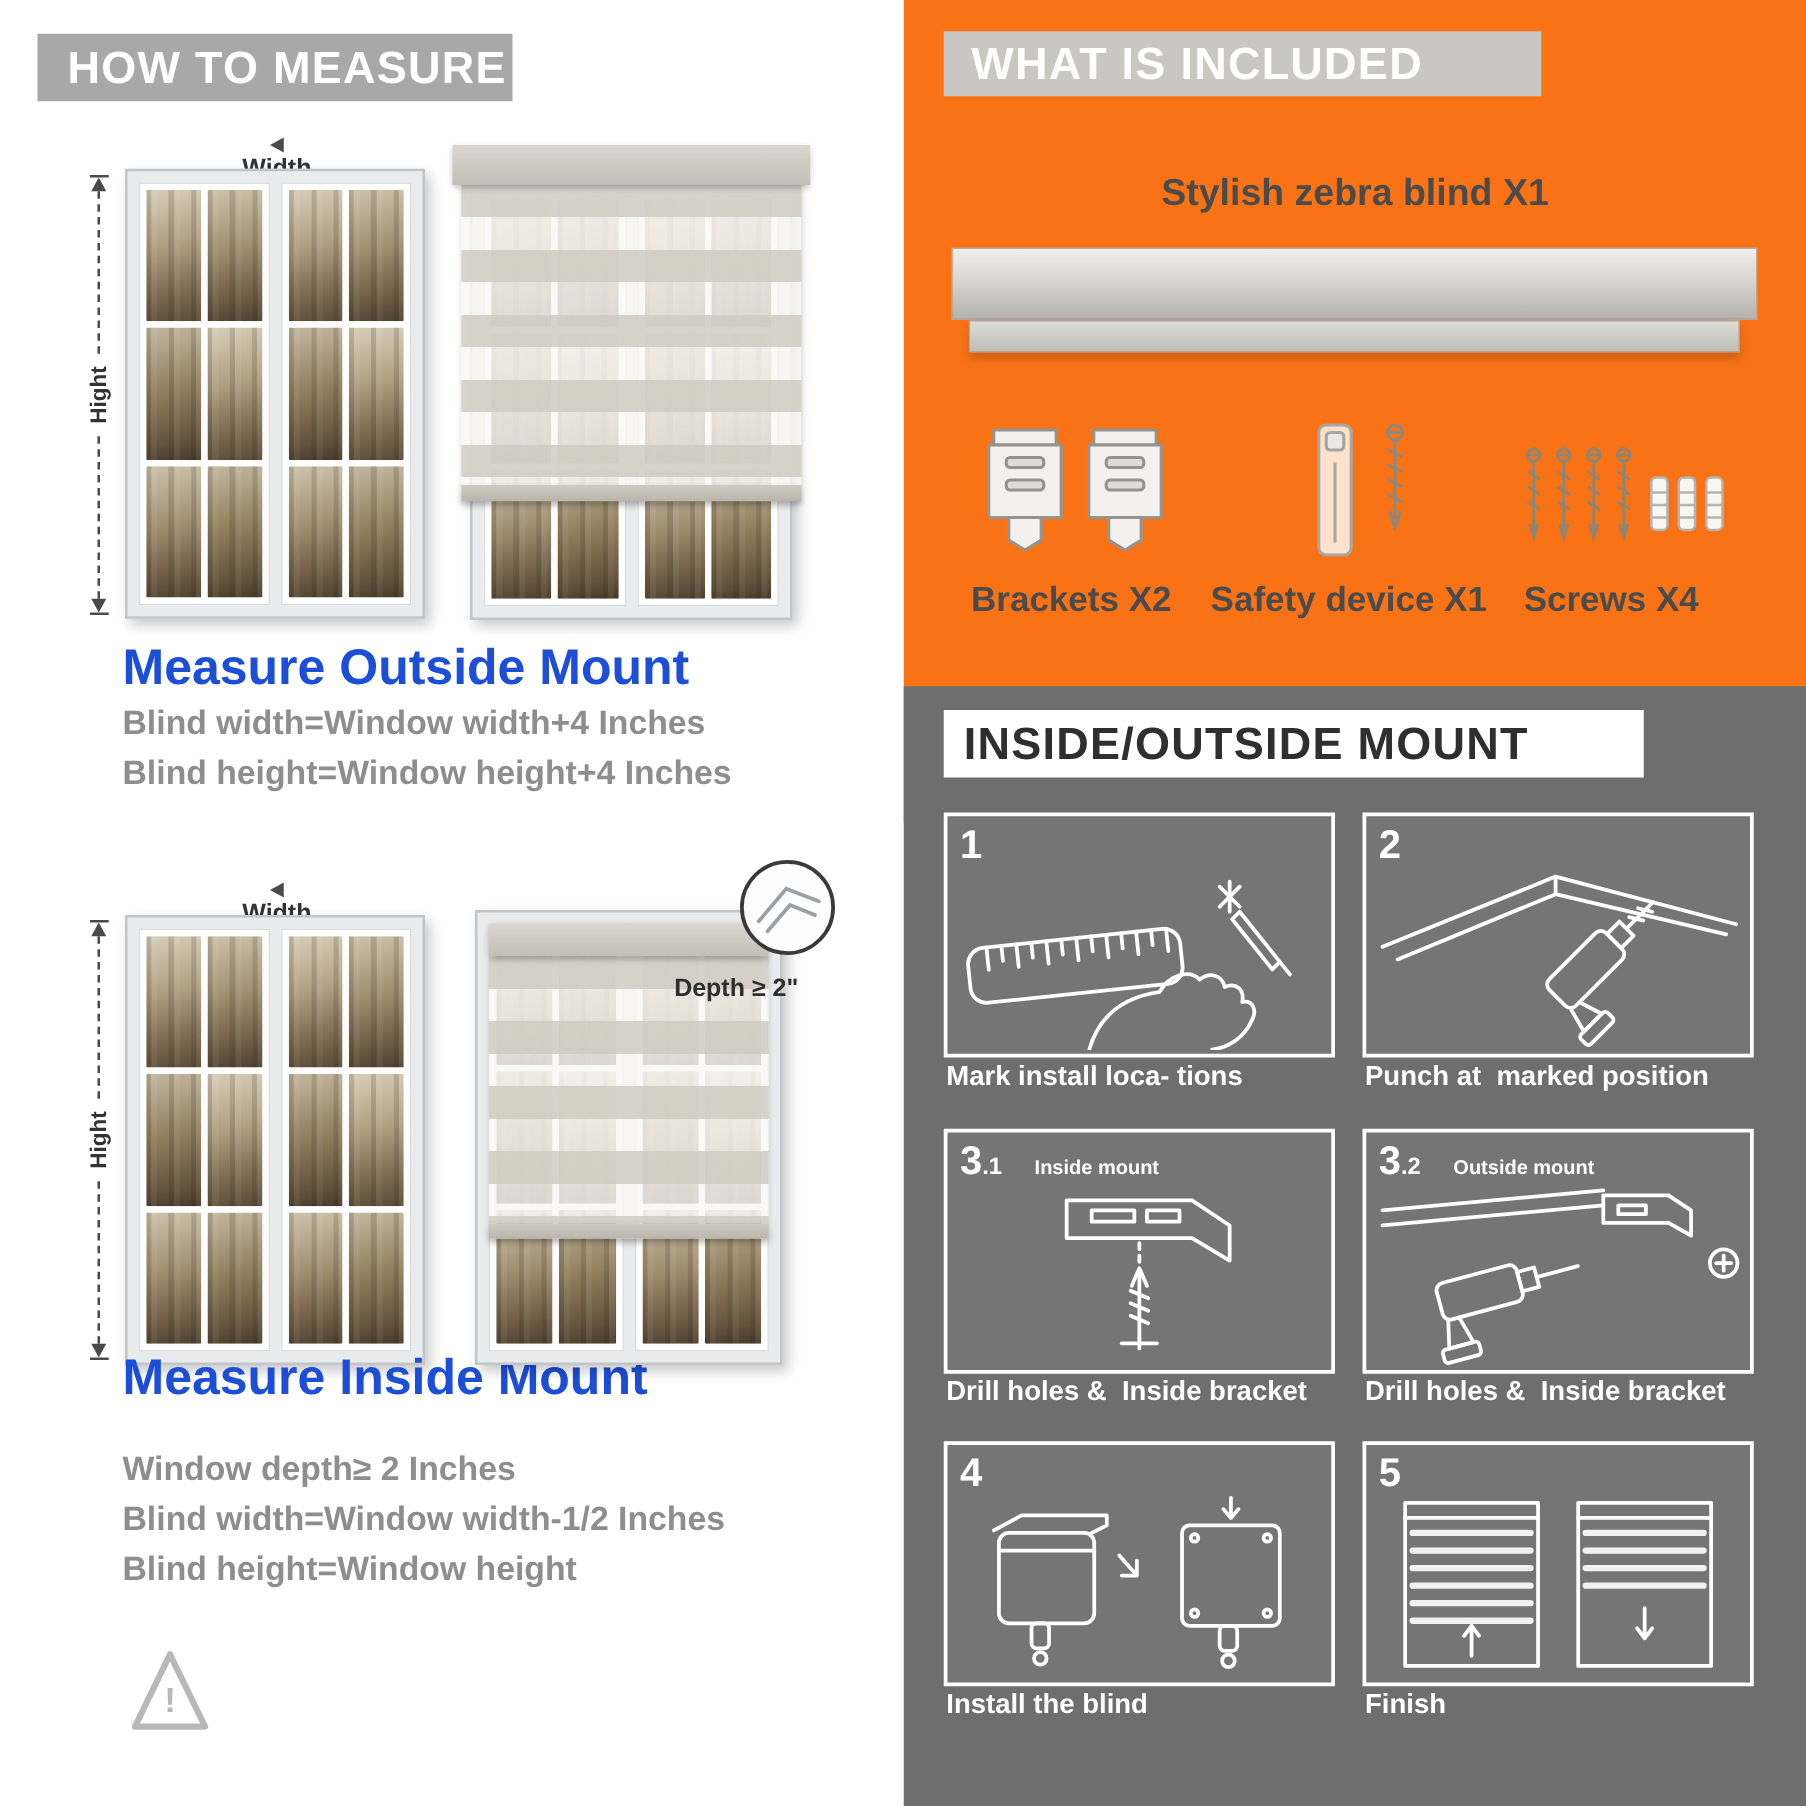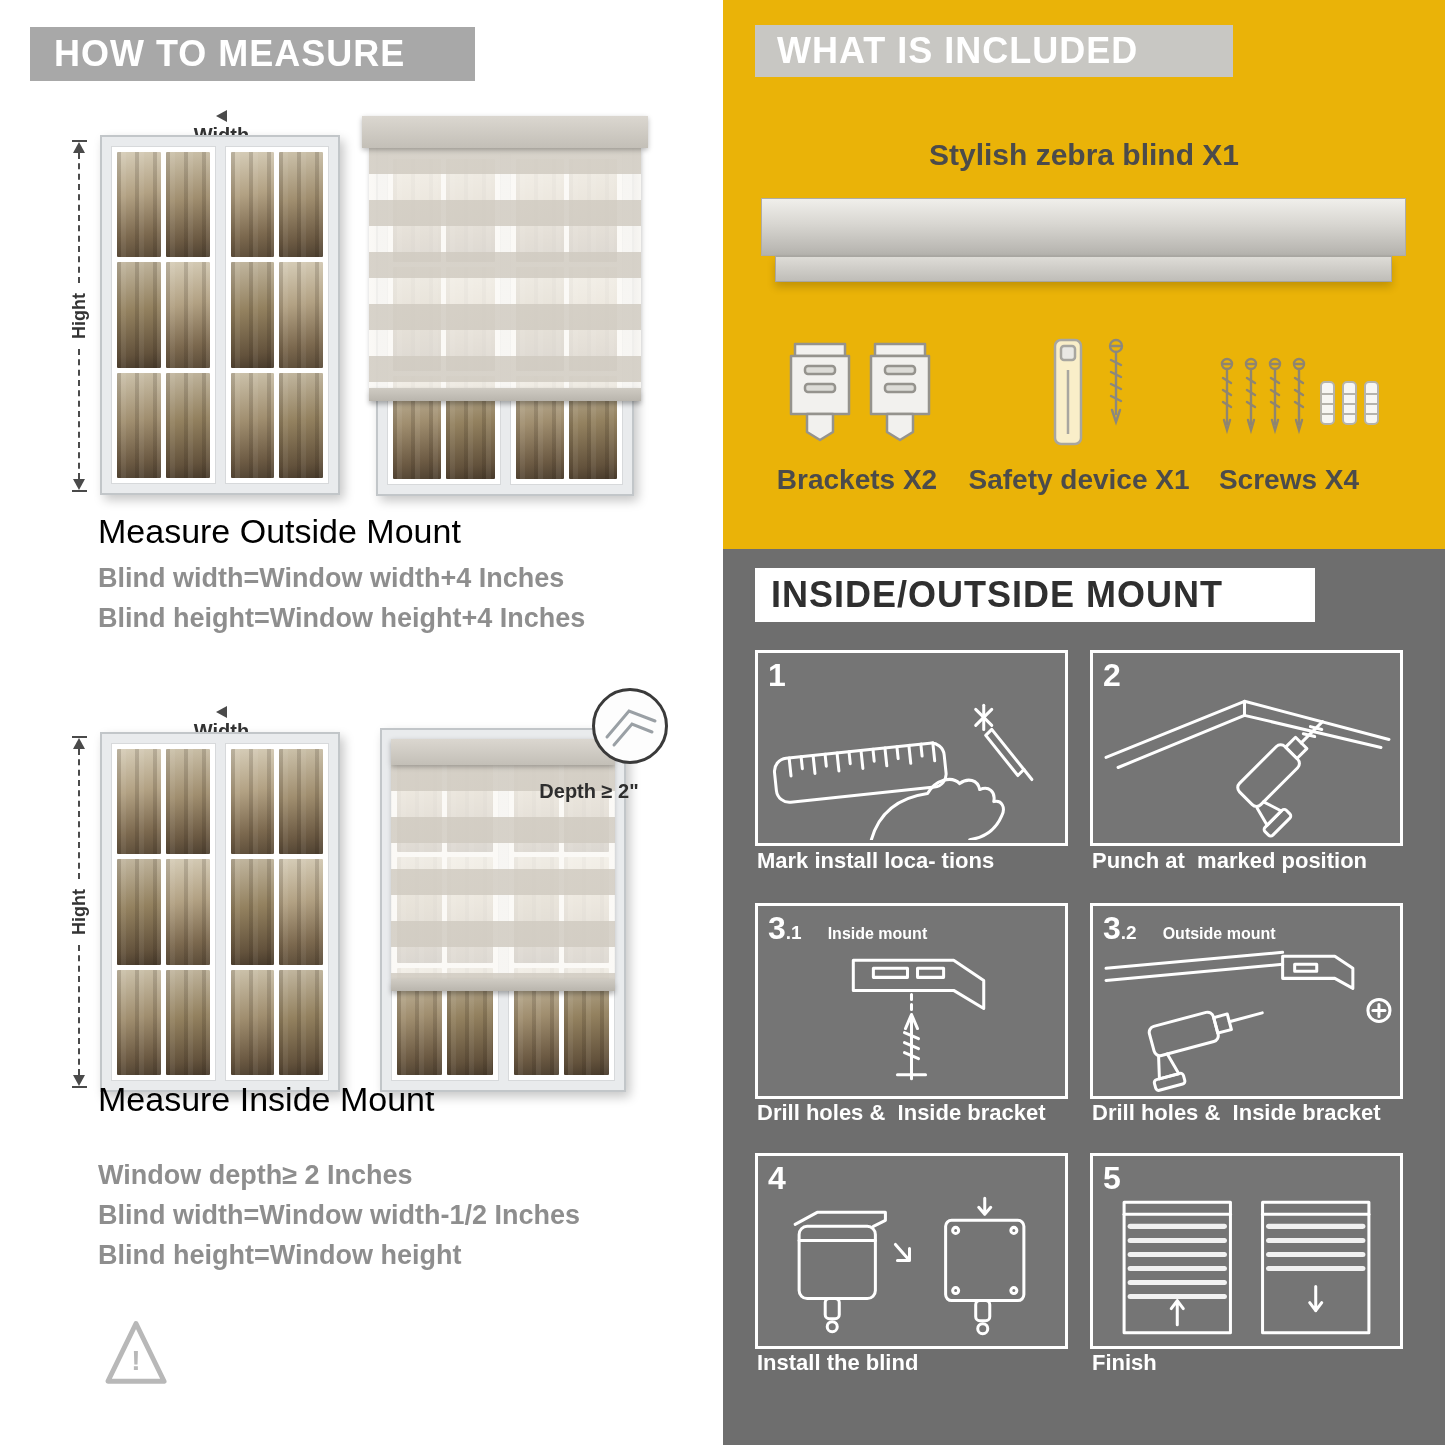--- a/index.html
+++ b/index.html
@@ -2,25 +2,25 @@
 <html><head>
 <meta charset="utf-8">
 <style>
   * { margin:0; padding:0; box-sizing:border-box; }
   html,body { width:1445px; height:1445px; }
   body { font-family:"Liberation Sans","DejaVu Sans",sans-serif; background:#fff; position:relative; overflow:hidden; }
   .abs { position:absolute; }
 
   
   .banner { position:absolute; display:flex; align-items:center; font-weight:bold; letter-spacing:1px; }
-  .left-banner  { left:30px; top:27px; width:445px; height:54px; background:#a8a8a8; color:#fff; font-size:36px; padding-left:24px; }
+  .left-banner  { left:30px; top:27px; width:380px; height:54px; background:#a8a8a8; color:#fff; font-size:36px; padding-left:24px; }
   .incl-banner  { left:32px; top:25px; width:478px; height:52px; background:#c8c7c3; color:#fff; font-size:36px; padding-left:22px; }
   .mount-banner { left:32px; top:19px; width:560px; height:54px; background:#ffffff; color:#2f2f2f; font-size:36px; padding-left:16px; }
 
-  .m-heading { position:absolute; font-size:34px; font-weight:normal; color:#000000; }
+  .m-heading { position:absolute; font-size:40px; font-weight:bold; color:#1d4ed8; }
   .m-line    { position:absolute; font-size:27px; font-weight:bold; color:#8e8e8e; }
 
   
   .h-arrow { position:absolute; display:flex; align-items:center; height:18px;flex-direction:column; }
   .h-arrow .dash { flex:1; border-top:2px dashed #4a4a4a; }
   .h-arrow .tick { width:2px; height:15px; background:#4a4a4a; }
   .h-arrow .head { width:0; height:0; border:6px solid transparent; }
   .h-arrow .head.l { border-right:11px solid #4a4a4a; border-left:0; }
   .h-arrow .head.r { border-left:11px solid #4a4a4a; border-right:0; }
   .arrow-label { font-size:20px; font-weight:bold; color:#333; padding:0 10px; white-space:nowrap; }
@@ -60,21 +60,21 @@
   .bf2 .bf-rail { left:0; right:0; bottom:0; height:12px; }
 
   .depth-circle { position:absolute; right:-42px; top:-40px; width:76px; height:76px; border:3px solid #3a3a3a; border-radius:50%; background:#fdfdfd; z-index:5; overflow:hidden; }
   .depth-label { position:absolute; right:-48px; top:52px; width:170px; text-align:center; font-size:20px; font-weight:bold; color:#2e2e2e; z-index:5; }
 
   
   .warn-tri { position:absolute; left:103px; top:1314px; width:66px; height:80px; }
   .warn-text { position:absolute; left:180px; top:1320px; font-size:20px; line-height:31px; color:#a2a2a2; }
 
   
-  .right-top { position:absolute; left:723px; top:0; width:722px; height:658px; background:#eab308; }
+  .right-top { position:absolute; left:723px; top:0; width:722px; height:658px; background:#f97316; }
   .product-name { position:absolute; left:0; top:138px; width:100%; text-align:center; font-size:30px; font-weight:bold; color:#4b4b4b; }
   .rail-main { position:absolute; left:38px; top:198px; width:645px; height:58px; background:linear-gradient(180deg,#f0efeb 0%,#d8d6d1 45%,#b4b2ad 100%); border:1px solid #aeaca7; }
   .rail-sub  { position:absolute; left:52px; top:256px; width:617px; height:26px; background:linear-gradient(180deg,#dedcd7,#bfbdb8); border:1px solid #a8a6a1; box-shadow:0 5px 8px rgba(0,0,0,.18); }
   .incl-label { position:absolute; top:464px; width:240px; text-align:center; font-size:28px; font-weight:bold; color:#4b4b4b; white-space:nowrap; }
   .icon-row { position:absolute; }
 
   
   .right-bottom { position:absolute; left:723px; top:549px; width:722px; height:1000px; background:#6e6e6e; }
   .panel { position:absolute; width:313px; height:196px; border:3px solid #fff; background:#757575; }
   .step-head { position:absolute; left:10px; top:4px; display:flex; align-items:baseline; color:#fff; }

